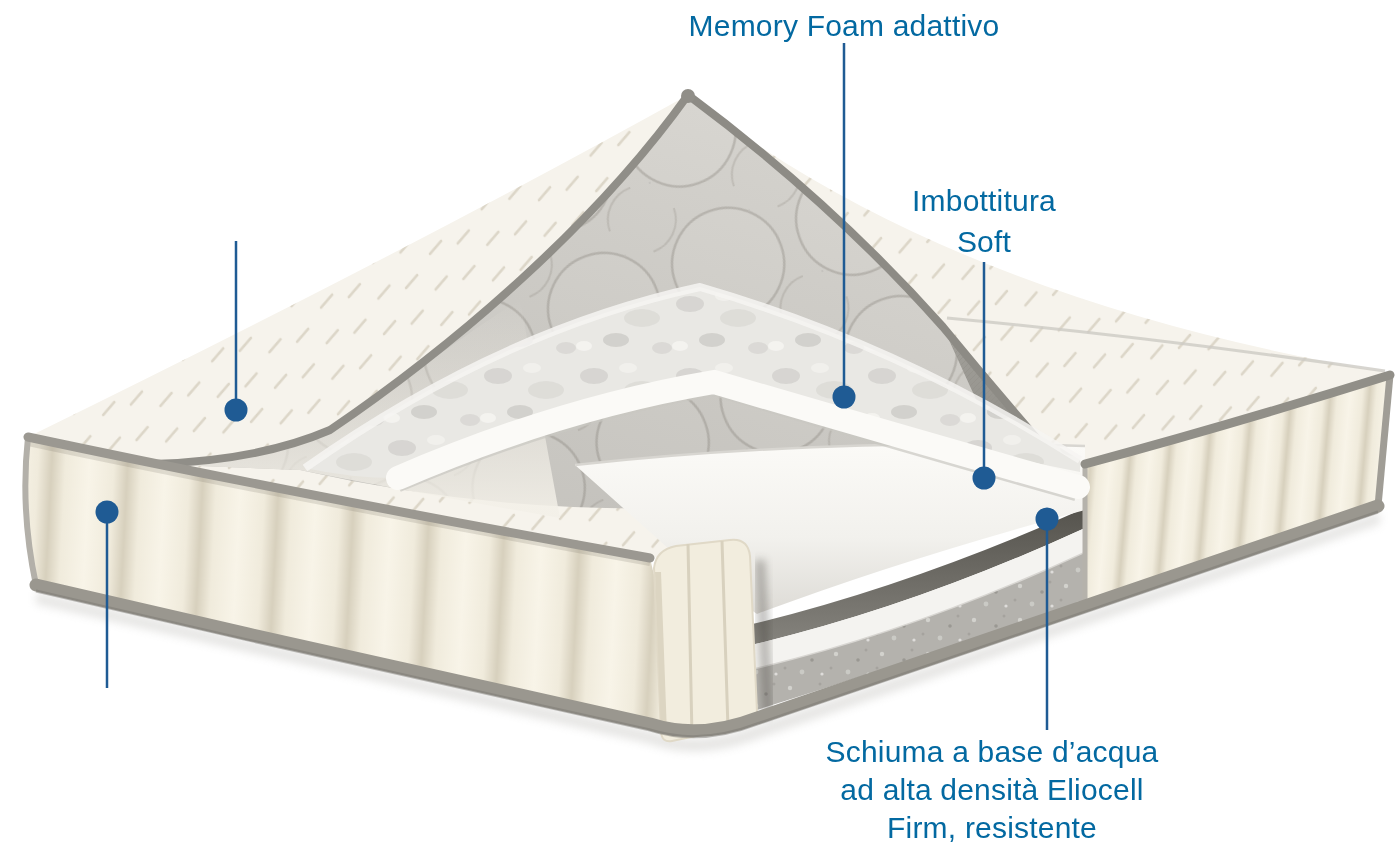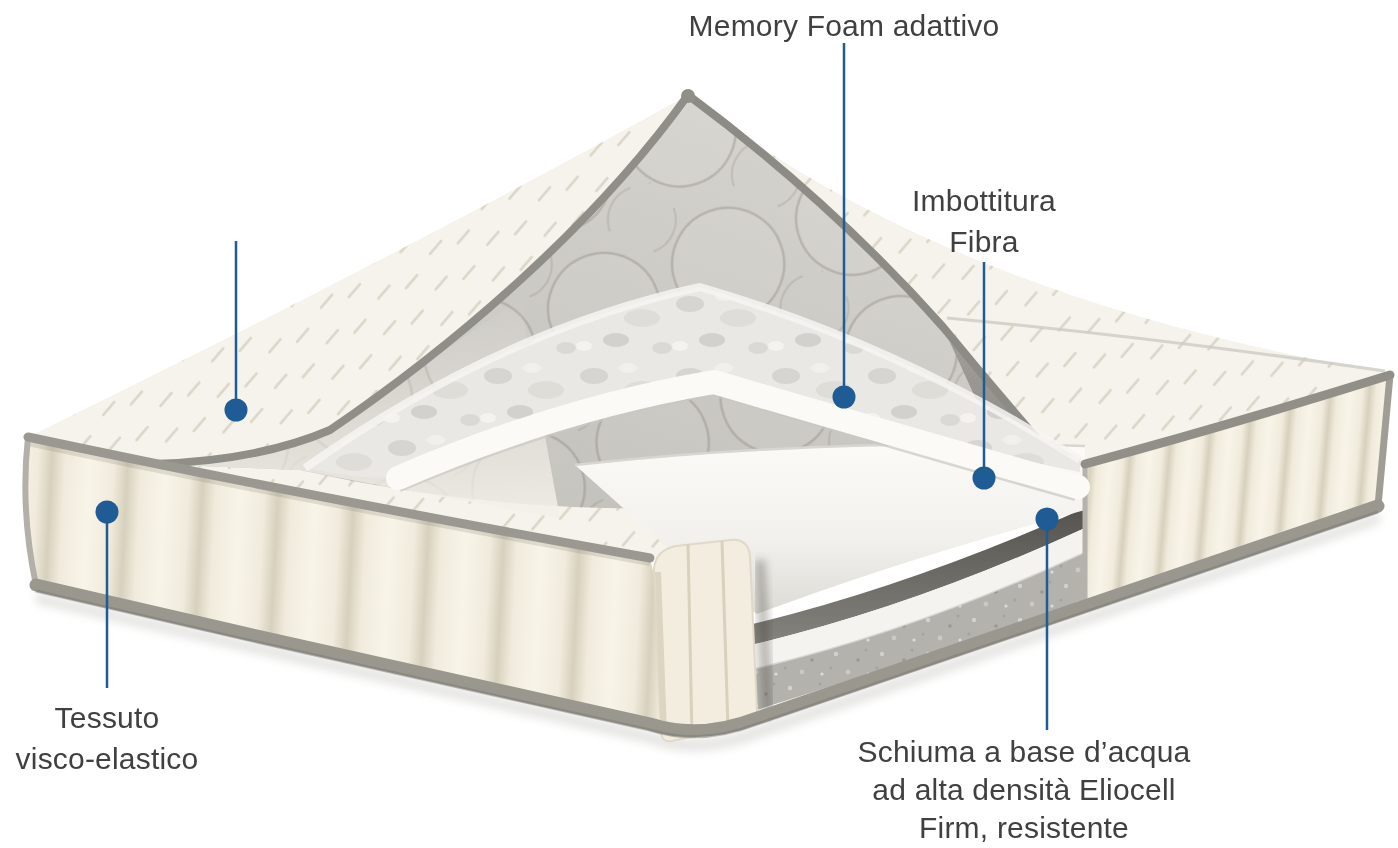--- a/index.html
+++ b/index.html
@@ -1,20 +1,20 @@
 <!DOCTYPE html>
 <html><head>
 <meta charset="utf-8">
 <style>
   html,body{margin:0;padding:0;background:#ffffff;}
   .stage{position:relative;width:1398px;height:848px;background:#ffffff;overflow:hidden;
          font-family:"Liberation Sans", sans-serif;}
   .stage svg{position:absolute;left:0;top:0;}
   .ann-label{position:absolute;transform:translateX(-50%);text-align:center;
-             color:#404040;font-size:30px;line-height:41px;letter-spacing:.2px;
+             color:#0369a1;font-size:30px;line-height:41px;letter-spacing:.2px;
              white-space:pre-line;}
   .ann-label.tight{line-height:38px;}
 </style>
 </head>
 <body>
 
 <div class="stage">
 
 <svg width="1398" height="848" viewBox="0 0 1398 848">
   <defs>
@@ -173,22 +173,20 @@
     <circle cx="984" cy="478" r="11.5"></circle>
     <circle cx="107" cy="512" r="11.5"></circle>
     <circle cx="1047" cy="519" r="11.5"></circle>
   </g>
 </svg>
 
 <div class="ann-label" style="left:844px; top:5px;">Memory Foam adattivo</div>
 
 
 <div class="ann-label" style="left:984px; top:180px;">Imbottitura
-Fibra</div>
+Soft</div>
 
-<div class="ann-label" style="left:107px; top:697px;">Tessuto
-visco-elastico</div>
 
-<div class="ann-label tight" style="left:1024px; top:733px;">Schiuma a base d’acqua
+<div class="ann-label tight" style="left:992px; top:733px;">Schiuma a base d’acqua
 ad alta densità Eliocell
 Firm, resistente</div>
 
 </div>
 
 </body></html>

